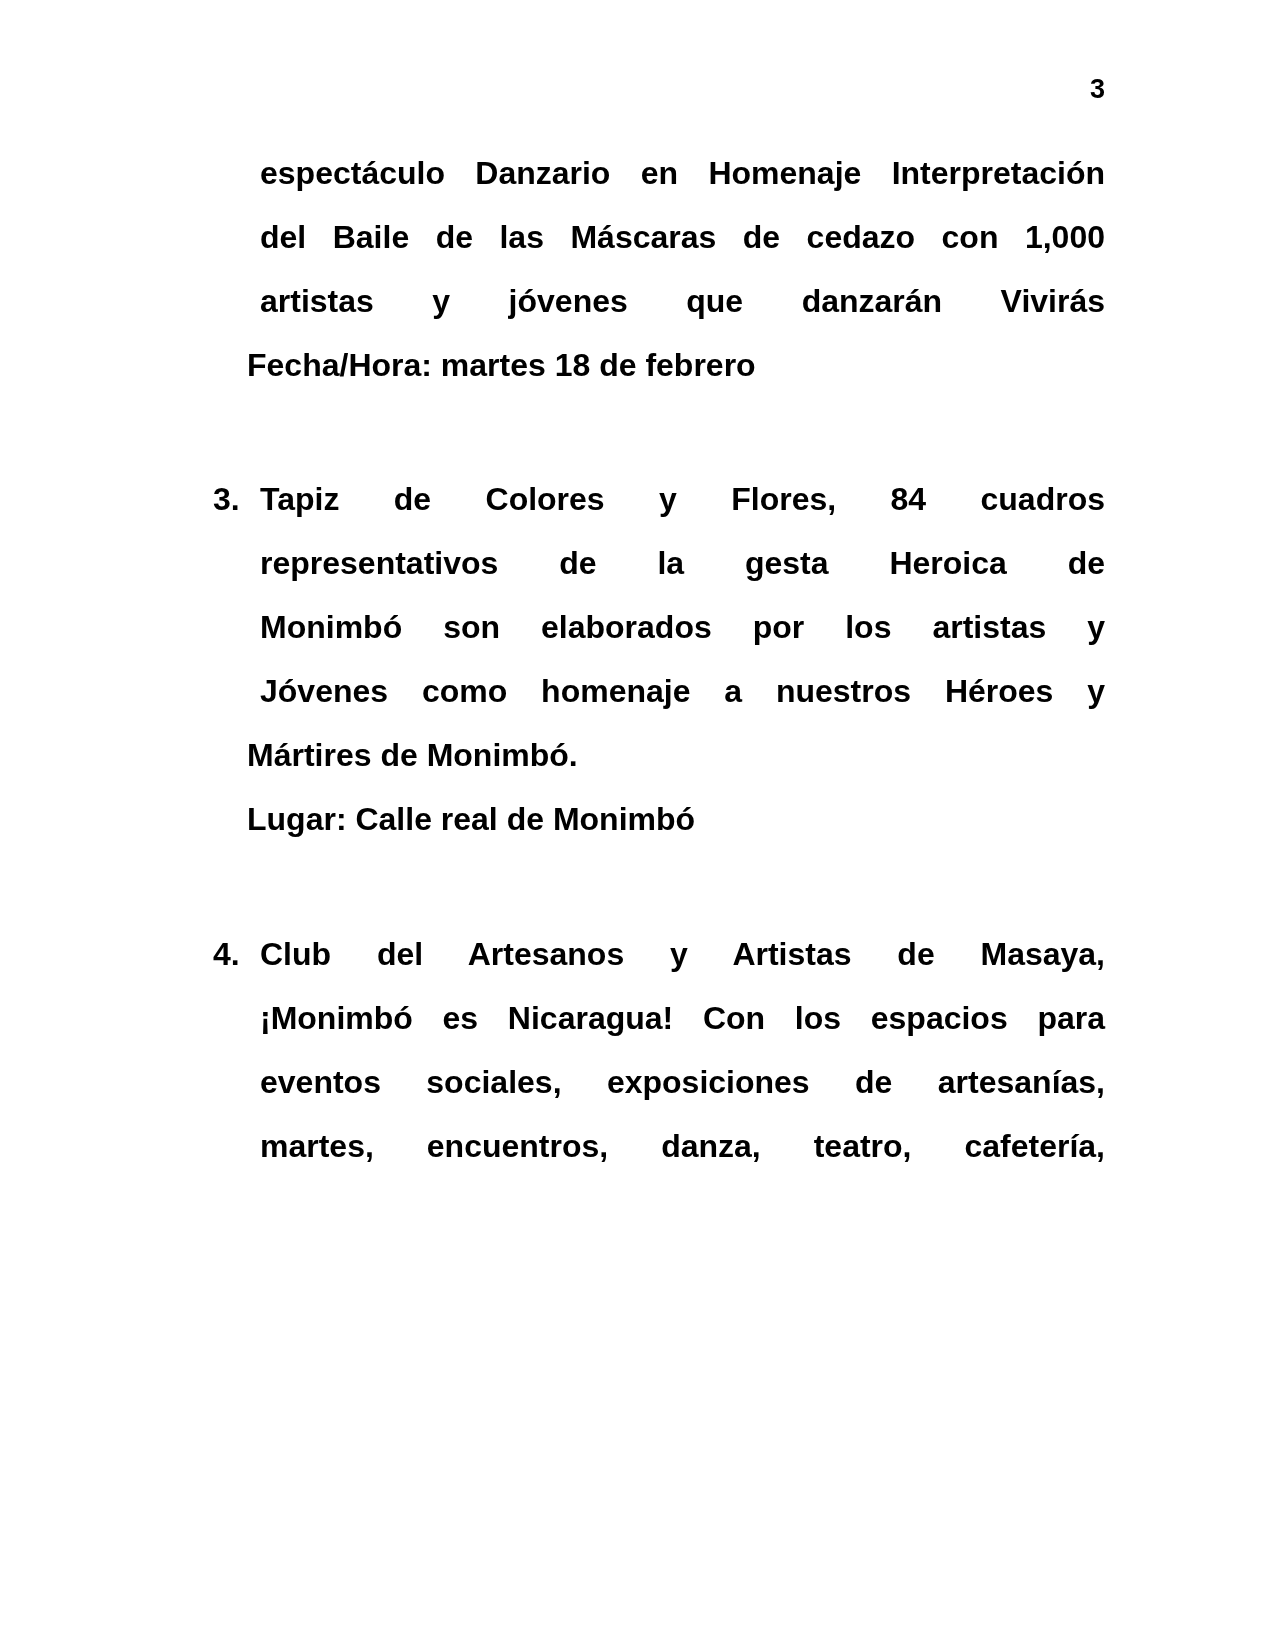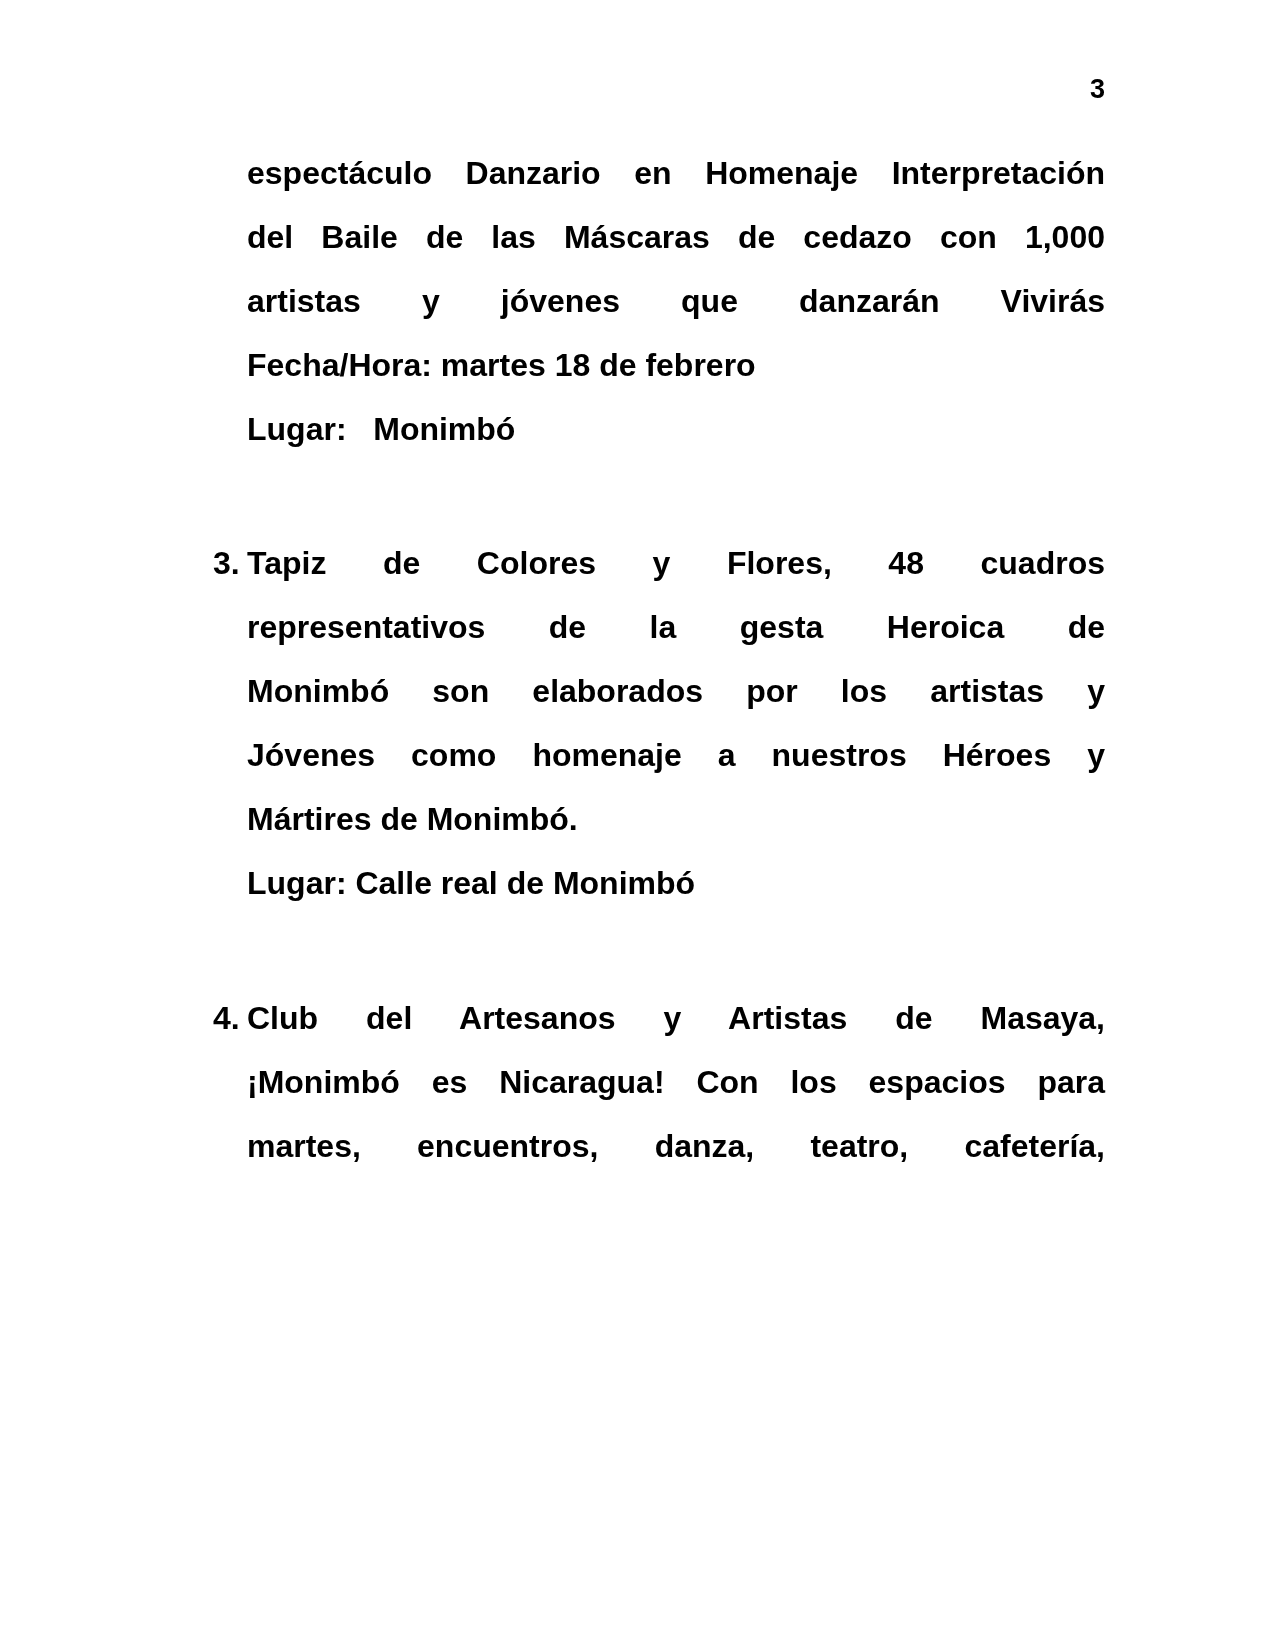--- a/index.html
+++ b/index.html
@@ -45,51 +45,52 @@
     top: 0;
     line-height: 64px;
   }
   .line {
     white-space: pre-wrap;
   }
   .line.j {
     white-space: normal;
     text-align: justify;
     text-align-last: justify;
+    margin-left: 13px;
     -moz-text-align-last: justify;
   }
 </style>
 </head>
 <body>
 
 <div class="page">
 
   <div class="page-number">3</div>
 
   <div class="content">
 
     <div class="block item-2-continuation">
       <div class="line j">espectáculo Danzario en Homenaje Interpretación</div>
       <div class="line j">del Baile de las Máscaras de cedazo con 1,000</div>
       <div class="line j">artistas y jóvenes que danzarán Vivirás</div>
       <div class="line">Fecha/Hora: martes 18 de febrero</div>
-      <div class="line">Lugar:   Monimbó</div>
     </div>
 
     <div class="block item-3">
       <span class="item-number">3.</span>
-      <div class="line j">Tapiz de Colores y Flores, 48 cuadros</div>
+      <div class="line j">Tapiz de Colores y Flores, 84 cuadros</div>
       <div class="line j">representativos de la gesta Heroica de</div>
       <div class="line j">Monimbó son elaborados por los artistas y</div>
       <div class="line j">Jóvenes como homenaje a nuestros Héroes y</div>
       <div class="line">Mártires de Monimbó.</div>
       <div class="line">Lugar: Calle real de Monimbó</div>
     </div>
 
     <div class="block item-4">
       <span class="item-number">4.</span>
       <div class="line j">Club del Artesanos y Artistas de Masaya,</div>
       <div class="line j">¡Monimbó es Nicaragua! Con los espacios para</div>
+      <div class="line j">eventos sociales, exposiciones de artesanías,</div>
       <div class="line j">martes, encuentros, danza, teatro, cafetería,</div>
     </div>
 
   </div>
 </div>
 
 </body></html>

